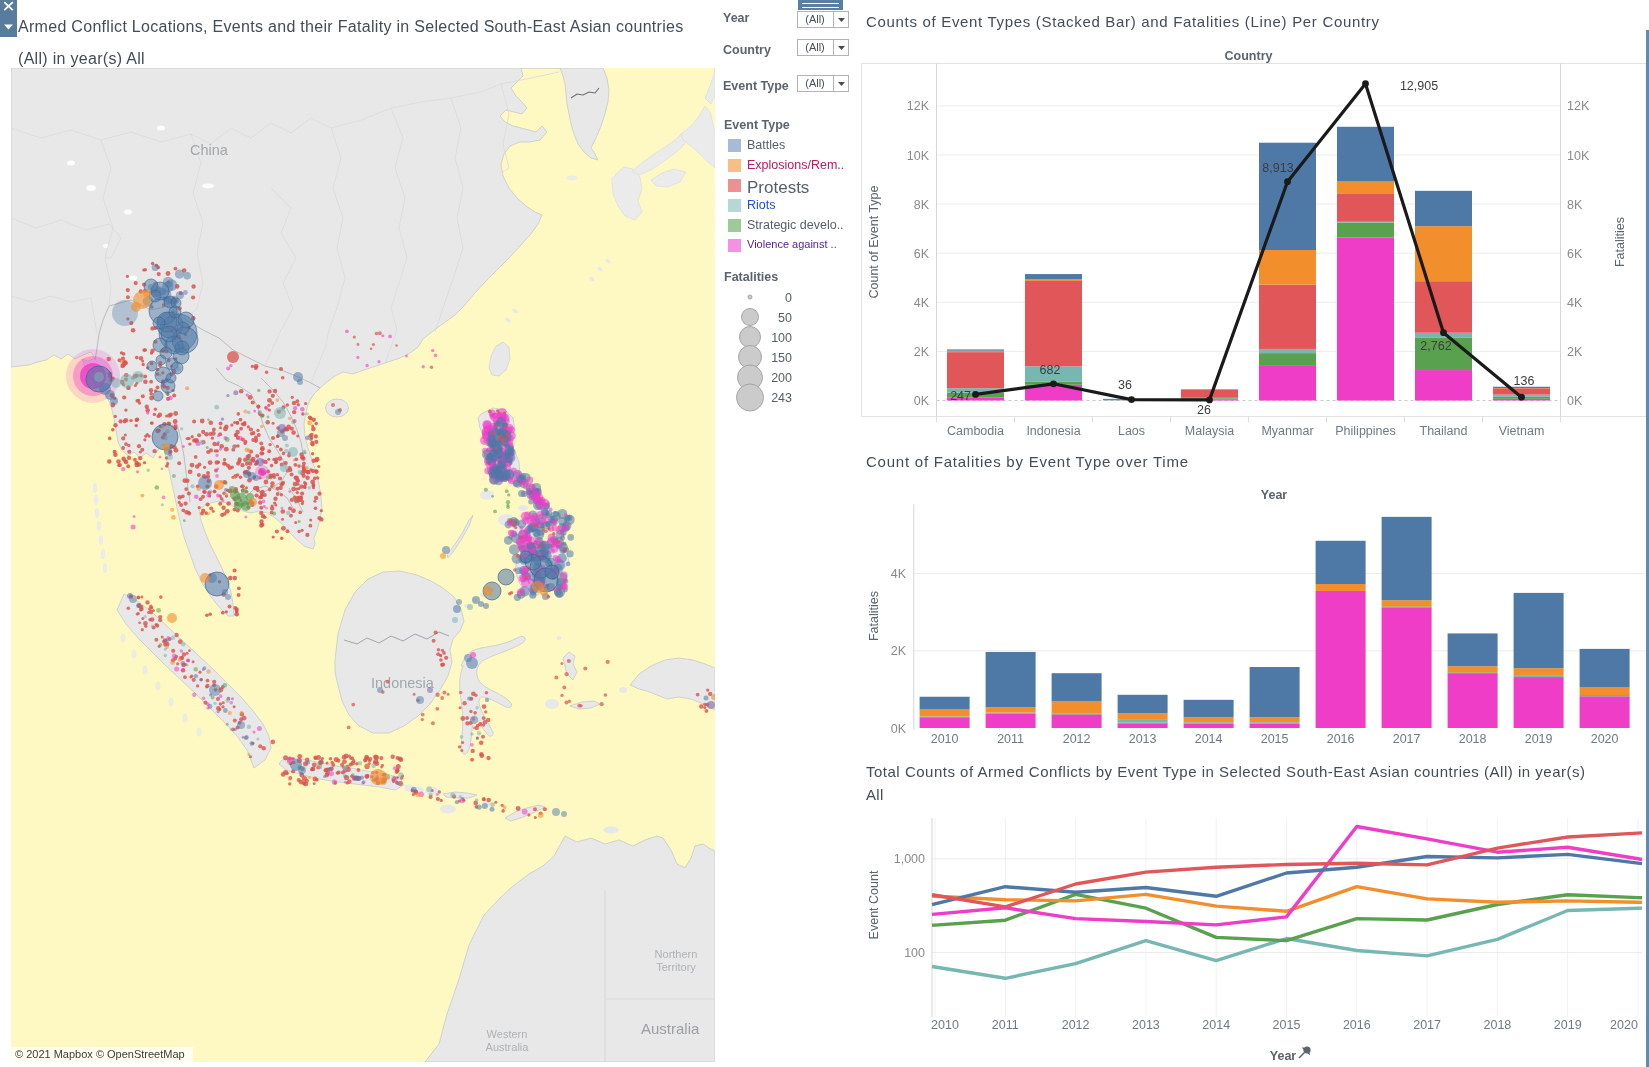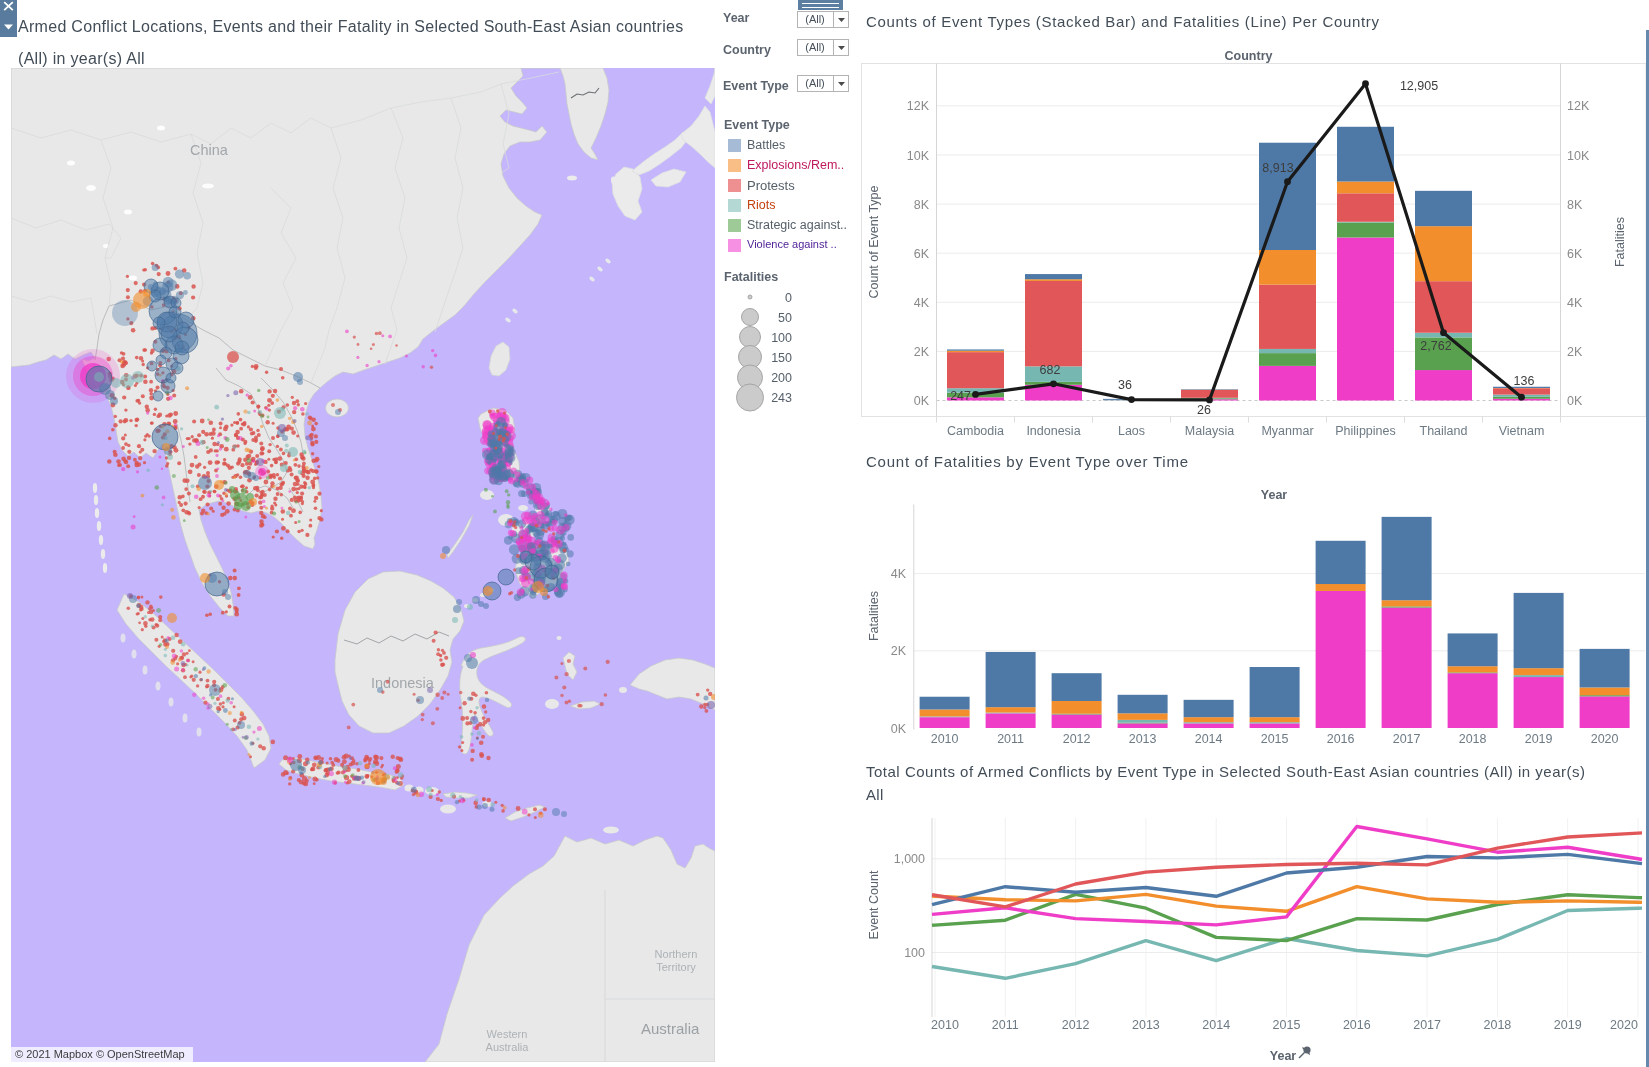--- a/index.html
+++ b/index.html
@@ -41,43 +41,43 @@
         <path d="M4 6 L11 6 L7.5 10 Z" fill="#4a4a4a"></path>
       </svg>
 </div>
   </div>
 <div class="abs" style="left:724px;top:118px;font-size:12.5px;font-weight:bold;color:#5b646e">Event Type</div>
 <div class="abs" style="left:728px;top:139px;width:13px;height:13px;background:#a6bcd6"></div>
 <div class="abs" style="left:747px;top:138px;font-size:12.5px;color:#555f69">Battles</div>
 <div class="abs" style="left:728px;top:159px;width:13px;height:13px;background:#f8be86"></div>
 <div class="abs" style="left:747px;top:158px;font-size:12.5px;color:#be185d">Explosions/Rem..</div>
 <div class="abs" style="left:728px;top:179px;width:13px;height:13px;background:#ee8f91"></div>
-<div class="abs" style="left:747px;top:178px;font-size:13px;color:#555f69">Protests</div>
+<div class="abs" style="left:747px;top:178px;font-size:17px;color:#555f69">Protests</div>
 <div class="abs" style="left:728px;top:199px;width:13px;height:13px;background:#b4d8d4"></div>
-<div class="abs" style="left:747px;top:198px;font-size:12.5px;color:#c2410c">Riots</div>
+<div class="abs" style="left:747px;top:198px;font-size:12.5px;color:#1d4ed8">Riots</div>
 <div class="abs" style="left:728px;top:219px;width:13px;height:13px;background:#9dca97"></div>
-<div class="abs" style="left:747px;top:218px;font-size:12.5px;color:#555f69">Strategic against..</div>
+<div class="abs" style="left:747px;top:218px;font-size:12.5px;color:#555f69">Strategic develo..</div>
 <div class="abs" style="left:728px;top:239px;width:13px;height:13px;background:#f590e2"></div>
 <div class="abs" style="left:747px;top:238px;font-size:11px;color:#4c1d95">Violence against ..</div>
 <div class="abs" style="left:724px;top:270px;font-size:12.5px;font-weight:bold;color:#5b646e">Fatalities</div>
 <svg class="abs" style="left:720px;top:286px" width="90" height="130">
     <circle cx="30" cy="11" r="2" fill="#cbcbcb" stroke="#a5a5a5" stroke-width="1"></circle>
     <text x="72" y="15.5" text-anchor="end" font-size="12.5" fill="#555f69">0</text>
     <circle cx="30" cy="31" r="8.5" fill="#cbcbcb" stroke="#a5a5a5" stroke-width="1"></circle>
     <text x="72" y="35.5" text-anchor="end" font-size="12.5" fill="#555f69">50</text>
     <circle cx="30" cy="51" r="10.5" fill="#cbcbcb" stroke="#a5a5a5" stroke-width="1"></circle>
     <text x="72" y="55.5" text-anchor="end" font-size="12.5" fill="#555f69">100</text>
     <circle cx="30" cy="71" r="11.5" fill="#cbcbcb" stroke="#a5a5a5" stroke-width="1"></circle>
     <text x="72" y="75.5" text-anchor="end" font-size="12.5" fill="#555f69">150</text>
     <circle cx="30" cy="91.5" r="12.5" fill="#cbcbcb" stroke="#a5a5a5" stroke-width="1"></circle>
     <text x="72" y="96.0" text-anchor="end" font-size="12.5" fill="#555f69">200</text>
     <circle cx="30" cy="111.5" r="13.5" fill="#cbcbcb" stroke="#a5a5a5" stroke-width="1"></circle>
     <text x="72" y="116.0" text-anchor="end" font-size="12.5" fill="#555f69">243</text>
   </svg>
-<div class="abs" style="left:11px;top:68px;width:704px;height:994px;background:#c4b5fd"><svg width="704" height="994">
+<div class="abs" style="left:11px;top:68px;width:704px;height:994px;background:#fef9c3"><svg width="704" height="994">
       <path d="M0.0,0.0 L592.0,0.0 L596.0,10.0 L598.0,22.0 L597.0,34.0 L594.0,46.0 L590.0,58.0 L585.0,70.0 L580.0,80.0 L584.0,86.0 L587.0,92.0 L580.0,90.0 L573.0,84.0 L567.0,76.0 L563.0,66.0 L560.0,56.0 L558.0,46.0 L556.0,36.0 L555.0,26.0 L554.0,16.0 L552.0,8.0 L549.0,0.0 L510.0,0.0 L512.0,8.0 L506.0,14.0 L500.0,20.0 L505.0,28.0 L511.0,34.0 L516.0,40.0 L511.0,46.0 L503.0,44.0 L495.0,42.0 L489.0,48.0 L494.0,54.0 L502.0,58.0 L510.0,60.0 L518.0,62.0 L525.0,64.0 L531.0,58.0 L536.0,64.0 L529.0,72.0 L519.0,74.0 L509.0,74.0 L499.0,78.0 L493.0,86.0 L490.0,96.0 L492.0,108.0 L498.0,120.0 L506.0,130.0 L515.0,138.0 L524.0,144.0 L531.0,147.0 L527.0,156.0 L519.0,167.0 L509.0,178.0 L498.0,190.0 L486.0,202.0 L474.0,214.0 L463.0,226.0 L453.0,238.0 L444.0,247.0 L433.0,255.0 L422.0,263.0 L412.0,271.0 L407.0,279.0 L399.0,285.0 L389.0,290.0 L377.0,294.0 L365.0,298.0 L353.0,302.0 L342.0,306.0 L332.0,304.0 L324.0,308.0 L316.0,314.0 L309.0,320.0 L303.0,326.0 L298.0,334.0 L295.0,344.0 L293.0,356.0 L294.0,368.0 L297.0,380.0 L301.0,392.0 L305.0,404.0 L308.0,416.0 L310.0,428.0 L311.0,440.0 L309.0,452.0 L306.0,462.0 L303.0,470.0 L304.0,476.0 L302.0,481.0 L293.0,478.0 L285.0,471.0 L277.0,463.0 L270.0,455.0 L263.0,449.0 L256.0,445.0 L248.0,443.0 L240.0,445.0 L232.0,443.0 L224.0,439.0 L216.0,435.0 L208.0,433.0 L200.0,435.0 L193.0,438.0 L188.0,442.0 L190.0,452.0 L194.0,464.0 L199.0,476.0 L205.0,488.0 L211.0,500.0 L216.0,512.0 L220.0,524.0 L222.0,536.0 L223.0,548.0 L217.0,548.0 L209.0,540.0 L200.0,529.0 L191.0,515.0 L184.0,500.0 L179.0,486.0 L174.0,472.0 L170.0,458.0 L167.0,444.0 L164.0,430.0 L161.0,416.0 L158.0,402.0 L155.0,390.0 L152.0,376.0 L147.0,382.0 L142.0,390.0 L135.0,385.0 L129.0,390.0 L123.0,384.0 L117.0,388.0 L111.0,382.0 L107.0,374.0 L105.0,362.0 L103.0,350.0 L100.0,338.0 L96.0,329.0 L90.0,321.0 L84.0,317.0 L79.0,309.0 L74.0,299.0 L71.0,291.0 L77.0,293.0 L84.0,290.0 L80.0,284.0 L72.0,287.0 L64.0,291.0 L57.0,286.0 L50.0,291.0 L43.0,287.0 L35.0,292.0 L27.0,294.0 L18.0,297.0 L9.0,298.0 L0.0,299.0 Z" fill="#e8e8e8" stroke="#c6c9cb" stroke-width="0.8" opacity="1"></path>
       <ellipse cx="80" cy="120" rx="5" ry="3" fill="#fdfdfd"></ellipse>
       <ellipse cx="117" cy="144" rx="4" ry="2.5" fill="#fdfdfd"></ellipse>
       <ellipse cx="197" cy="118" rx="6" ry="2.5" fill="#fdfdfd"></ellipse>
       <ellipse cx="122" cy="210" rx="4" ry="2.5" fill="#fdfdfd"></ellipse>
       <ellipse cx="60" cy="95" rx="4" ry="2.5" fill="#fdfdfd"></ellipse>
       <ellipse cx="150" cy="60" rx="4" ry="2.5" fill="#fdfdfd"></ellipse>
       <ellipse cx="95" cy="178" rx="3" ry="2" fill="#fdfdfd"></ellipse>
       <ellipse cx="326" cy="340" rx="11.5" ry="9" fill="#e8e8e8" stroke="#c6c9cb" stroke-width=".8"></ellipse>
       <path d="M478.0,300.0 L480.0,288.0 L485.0,278.0 L492.0,274.0 L498.0,279.0 L499.0,291.0 L495.0,302.0 L488.0,308.0 L481.0,307.0 Z" fill="#e8e8e8" stroke="#d2d4d6" stroke-width="0.8" opacity="1"></path>

